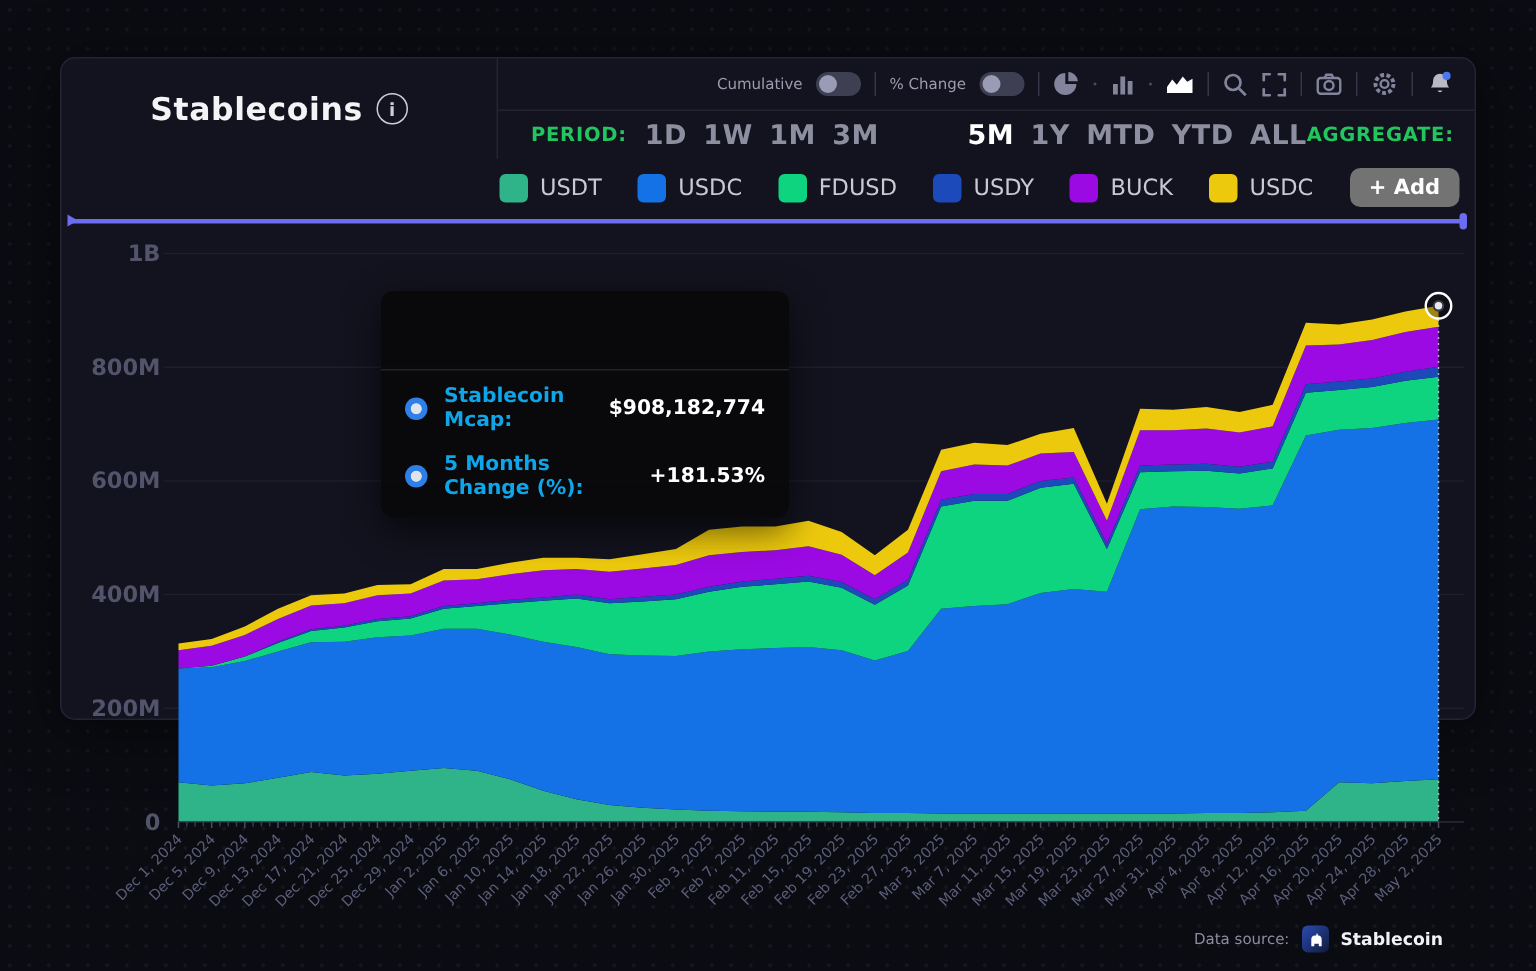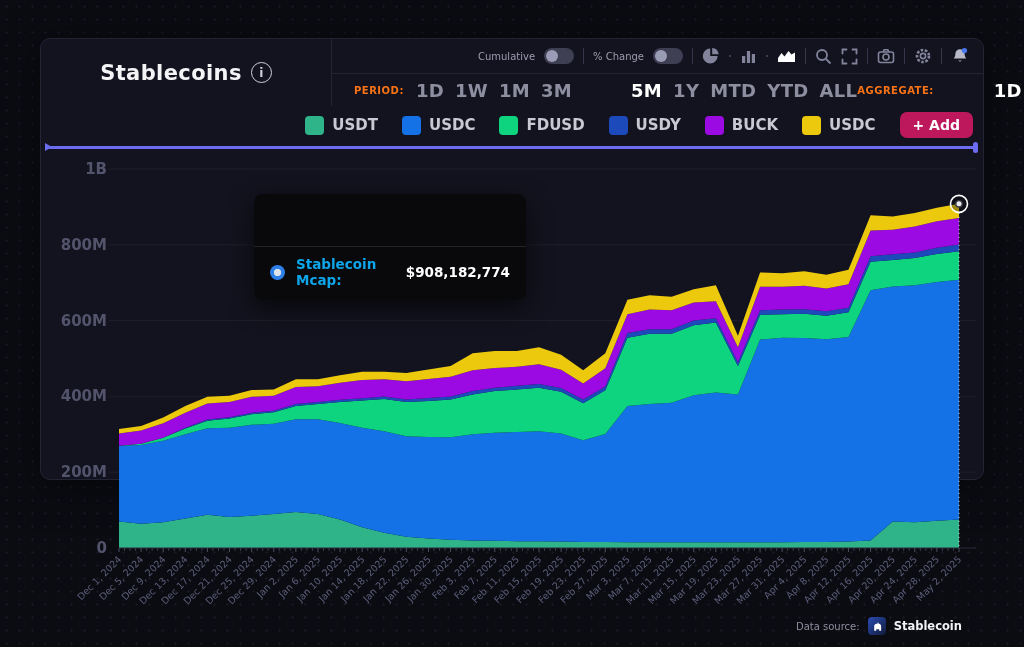--- a/index.html
+++ b/index.html
@@ -23,30 +23,30 @@
   .tb-label{color:#9c9cb0;font-size:10px;}
   .toggle{width:30px;height:16px;border-radius:9px;background:#3e3f52;position:relative;cursor:pointer;}
   .toggle::after{content:"";position:absolute;left:2px;top:2px;width:12px;height:12px;
     border-radius:50%;background:#9a9bb4;}
   .tb-sep{width:1px;height:16px;background:#343548;}
   .dot-sep{width:2px;height:2px;border-radius:50%;background:#4a4b60;}
   .ic{display:flex;align-items:center;justify-content:center;cursor:pointer;}
   .periodbar{height:32px;display:flex;align-items:center;justify-content:space-between;
     padding:0 14px 0 22px;}
   .pgroup{display:flex;align-items:center;gap:12px;}
-  .plabel{color:#f97316;font-size:10px;font-weight:600;letter-spacing:.5px;}
+  .plabel{color:#22c55e;font-size:13px;font-weight:600;letter-spacing:.5px;}
   .popt{color:#8e8ea1;font-size:18px;font-weight:600;letter-spacing:.3px;cursor:pointer;}
   .popt.active{color:#ffffff;margin-left:48px;}
   
   .legendrow{height:38px;display:flex;align-items:center;justify-content:flex-end;
     gap:24px;padding-right:10px;}
   .litem{display:flex;align-items:center;gap:8px;cursor:pointer;}
   .lchip{width:19px;height:19px;border-radius:4px;}
-  .llabel{color:#c9c9d4;font-size:15px;font-weight:700;}
-  .addbtn{background:#be185d;color:#fff;font-size:14px;font-weight:600;border:none;
+  .llabel{color:#c9c9d4;font-size:15px;font-weight:400;}
+  .addbtn{background:#737373;color:#fff;font-size:14px;font-weight:600;border:none;
     border-radius:7px;padding:5px 13px;cursor:pointer;font-family:inherit;}
   
   .chartwrap{position:relative;height:463px;}
   .brush{position:absolute;top:2px;left:5px;right:7px;height:3px;background:#6b6cf0;
     border-radius:2px;z-index:3;}
   .brush .bh-l{position:absolute;left:-1px;top:-3px;width:0;height:0;cursor:ew-resize;
     border-top:4.5px solid transparent;border-bottom:4.5px solid transparent;border-left:7px solid #6b6cf0;}
   .brush .bh-r{position:absolute;right:-2px;top:-4px;width:5px;height:11px;border-radius:3px;
     background:#6b6cf0;cursor:ew-resize;}
   svg.chart{position:absolute;inset:0;}
@@ -420,20 +420,25 @@
         <circle cx="918" cy="59.867999999999995" r="8.5" fill="rgba(10,10,14,0.35)" stroke="#ffffff" stroke-width="1.6"></circle>
         <circle cx="918" cy="59.867999999999995" r="3.2" fill="#e8e8ee" stroke="#3a3a45" stroke-width="1.4"></circle>
       </svg>
     <div class="tooltip">
       <div class="tt-head"></div>
       <div class="tt-row">
         <span class="tt-bullet"></span>
         <span class="tt-label">Stablecoin Mcap:</span>
         <span class="tt-value">$908,182,774</span>
       </div>
+      <div class="tt-row">
+        <span class="tt-bullet"></span>
+        <span class="tt-label">5 Months Change (%):</span>
+        <span class="tt-value">+181.53%</span>
+      </div>
     </div>
   </div>
 </div>
 
 <div class="datasource">
   <span class="ds-label">Data source:</span>
   <span class="ds-logo">
     <svg width="14" height="14" viewBox="0 0 16 16">
       <path d="M4.8 13.5 V8.2 c0-1.8 1.1-2.9 2.7-2.9 h1 l.6-2 1 2 c1.6 0 2.6 1.1 2.6 2.9 v5.3 h-2.2 v-1.8 h-3.4 v1.8 z" fill="#ffffff"></path>
     </svg>

